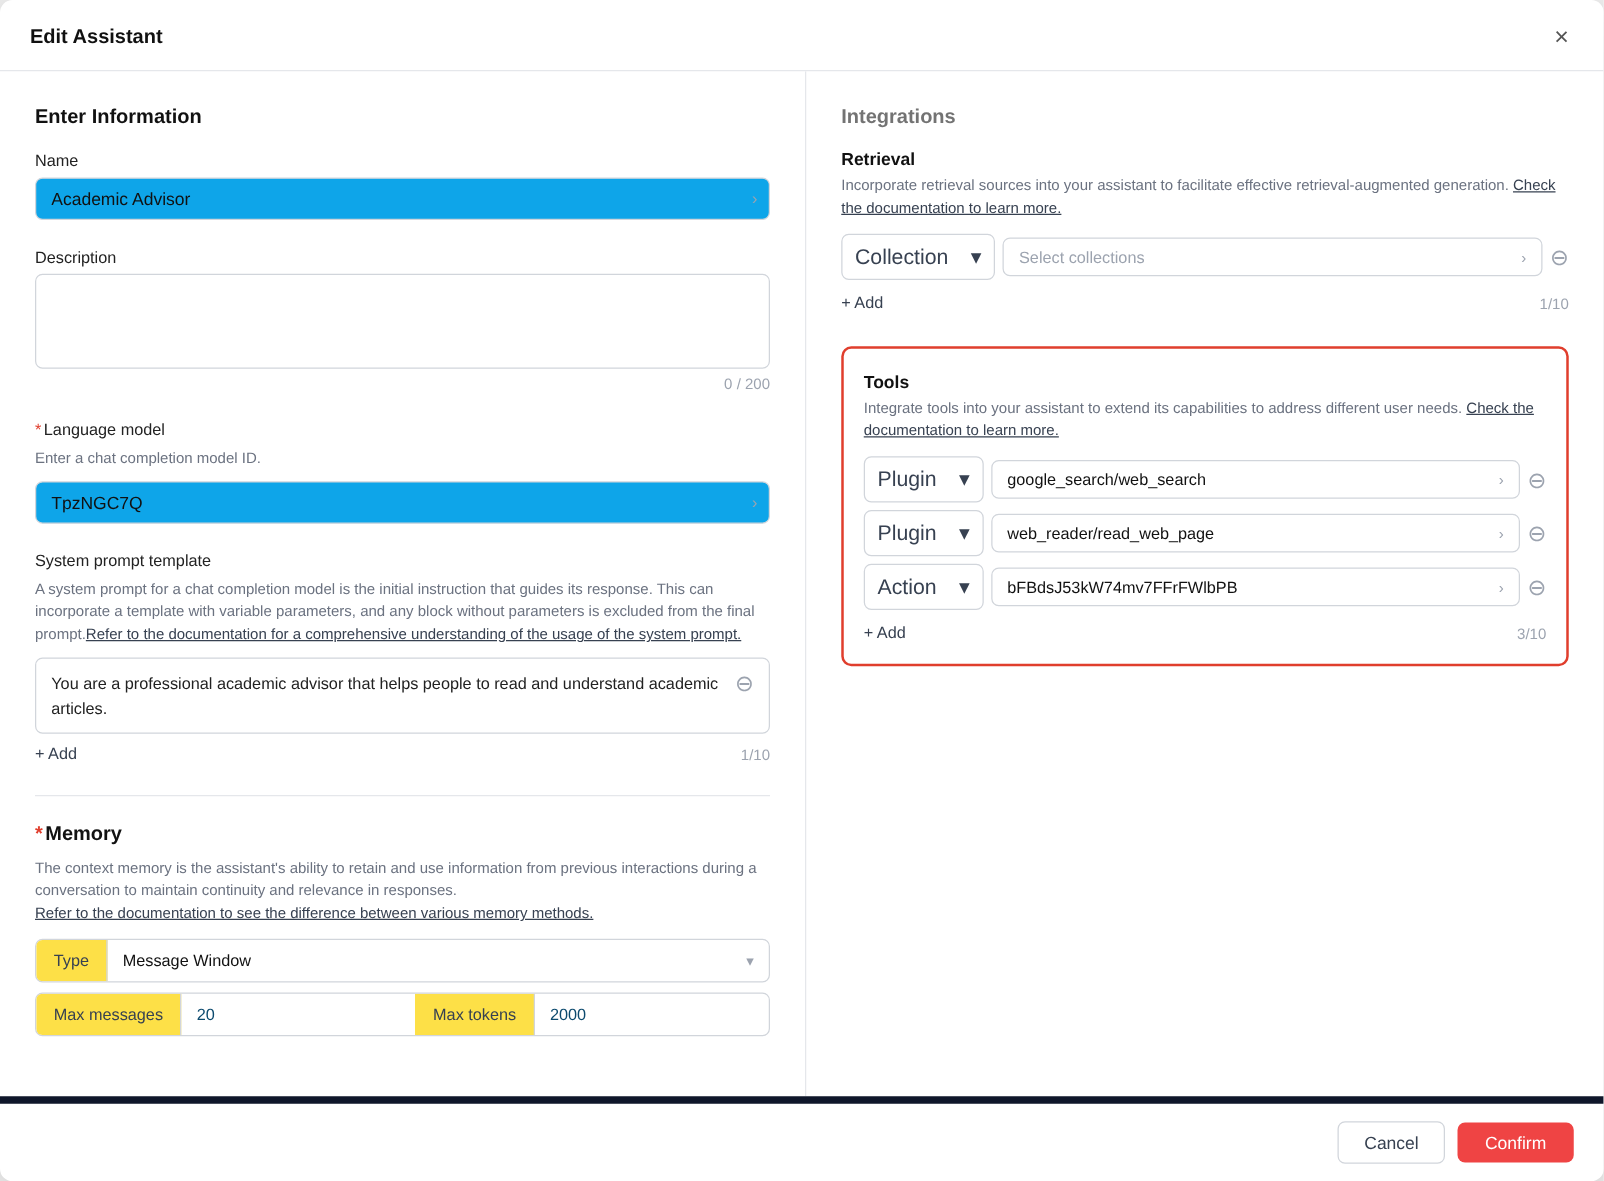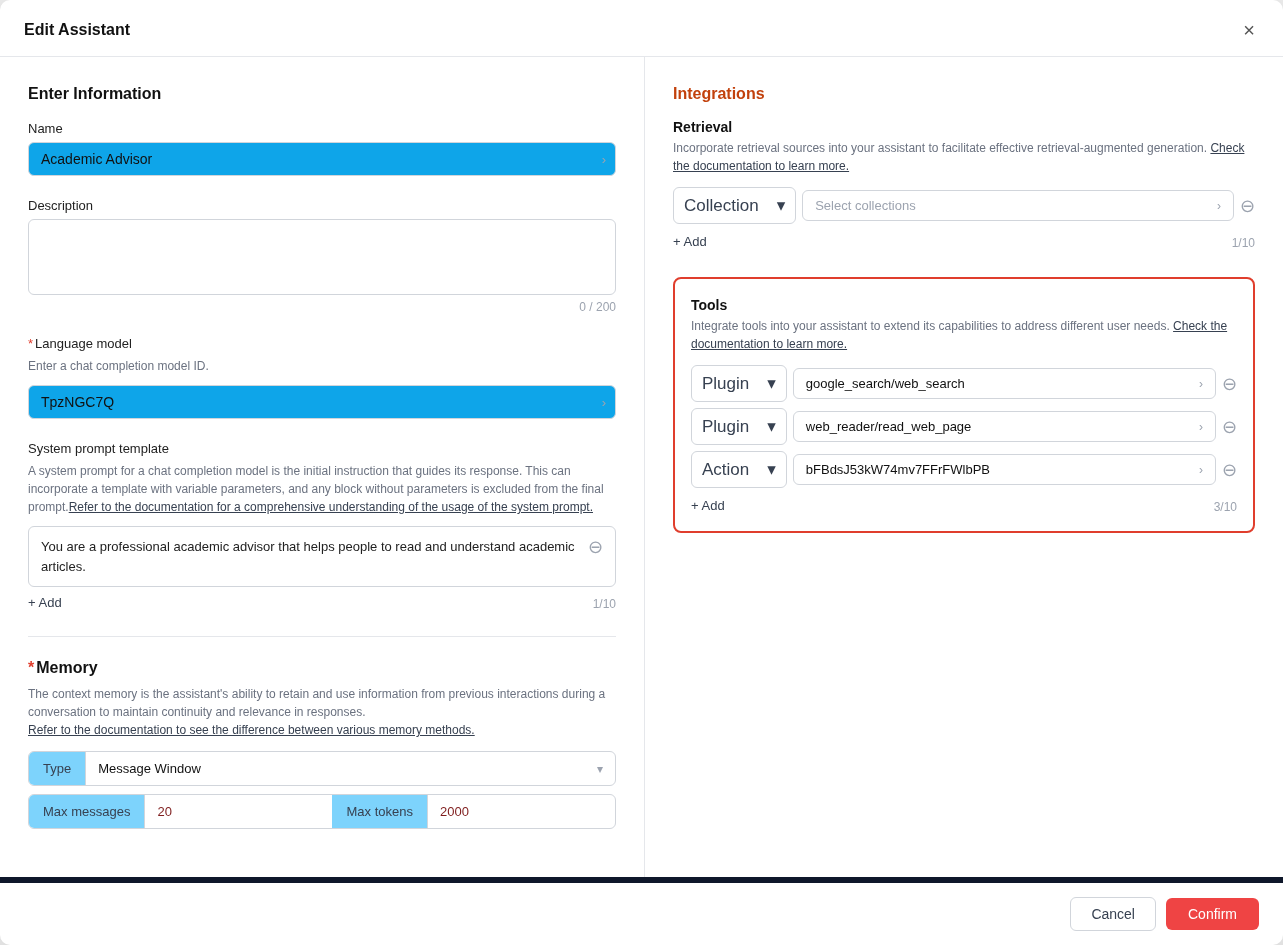--- a/index.html
+++ b/index.html
@@ -200,54 +200,54 @@
     }
     .memory-row {
       display: flex;
       align-items: center;
       border: 1px solid #d1d5db;
       border-radius: 6px;
       overflow: hidden;
       margin-bottom: 8px;
     }
     .memory-label-cell {
-      background: #7dd3fc;
+      background: #fde047;
       padding: 9px 14px;
       font-size: 13px;
       color: #374151;
       font-weight: 500;
       border-right: 1px solid #d1d5db;
       white-space: nowrap;
     }
     .memory-value-cell {
       flex: 1;
       padding: 9px 12px;
       font-size: 13px;
       color: #111;
       display: flex;
       align-items: center;
       justify-content: space-between;
     }
     .memory-value-cell input {
       border: none;
       outline: none;
       font-size: 13px;
-      color: #7f1d1d;
+      color: #0c4a6e;
       background: transparent;
       width: 80px;
     }
     .chevron-down {
       color: #9ca3af;
       font-size: 12px;
     }
     
     .integrations-title {
       font-size: 16px;
       font-weight: 700;
-      color: #c2410c;
+      color: #737373;
       margin-bottom: 16px;
     }
     .retrieval-section { margin-bottom: 24px; }
     .retrieval-title {
       font-size: 14px;
       font-weight: 600;
       color: #111;
       margin-bottom: 4px;
     }
     .retrieval-helper {

